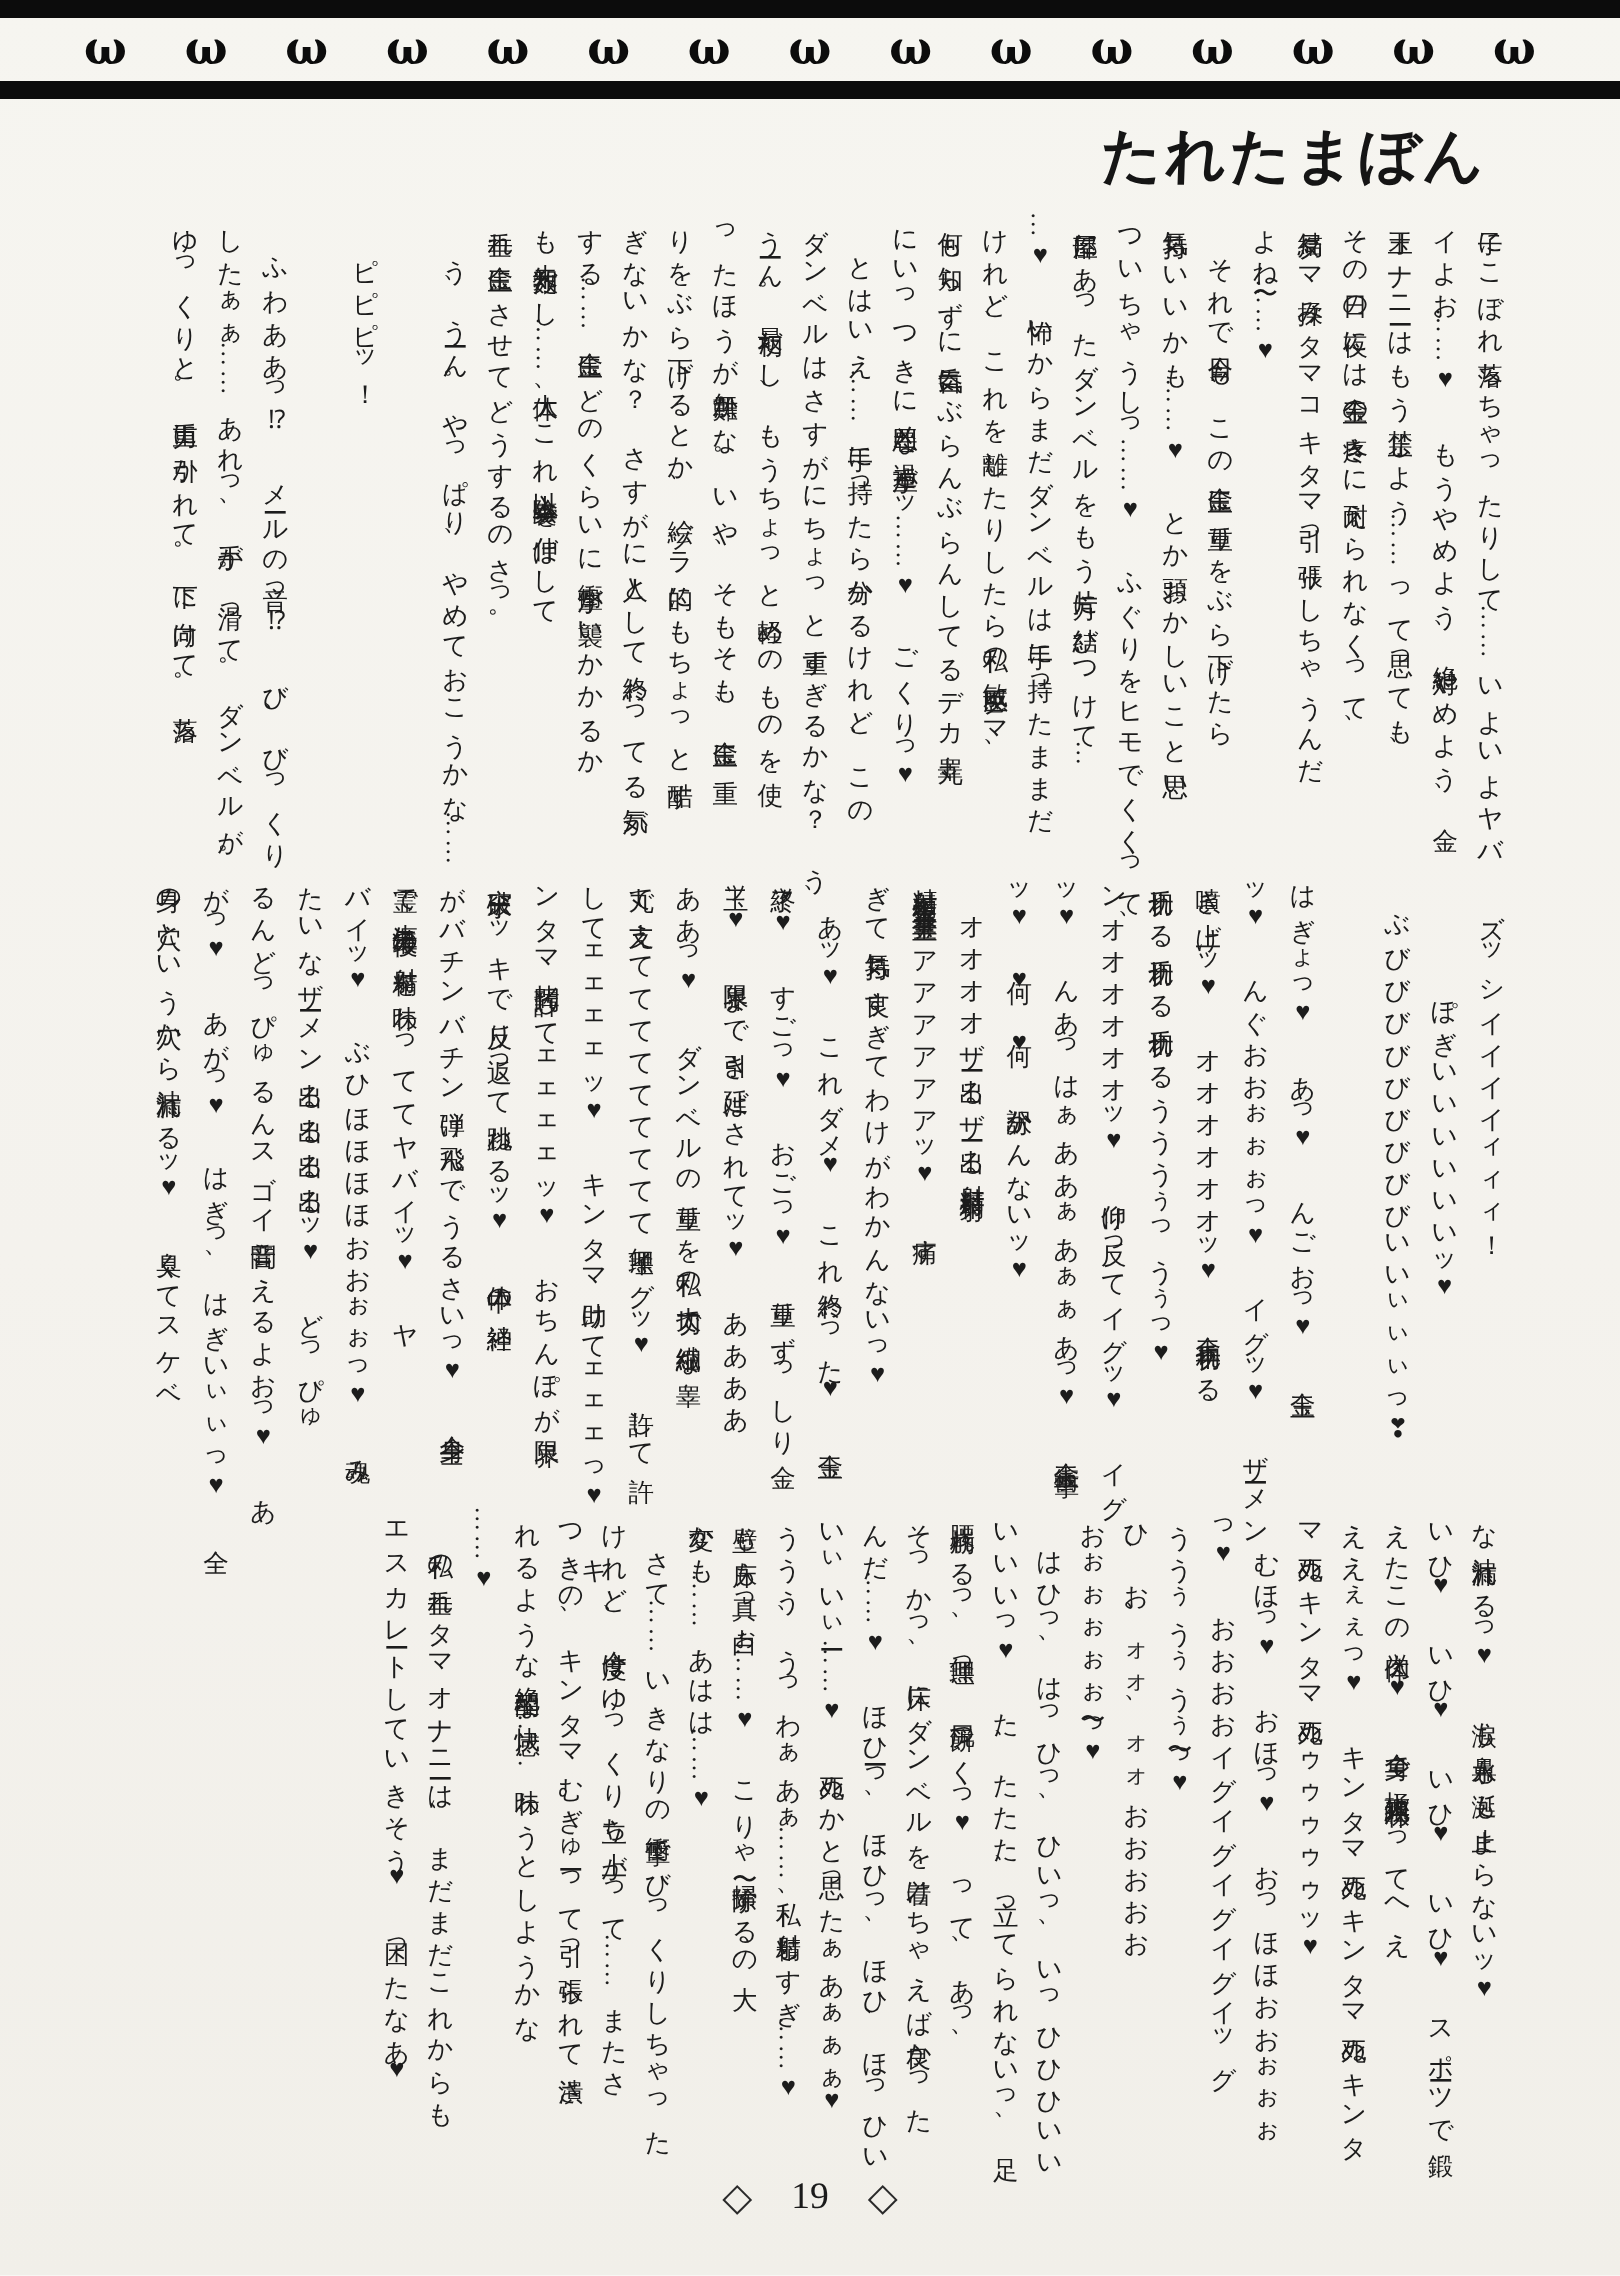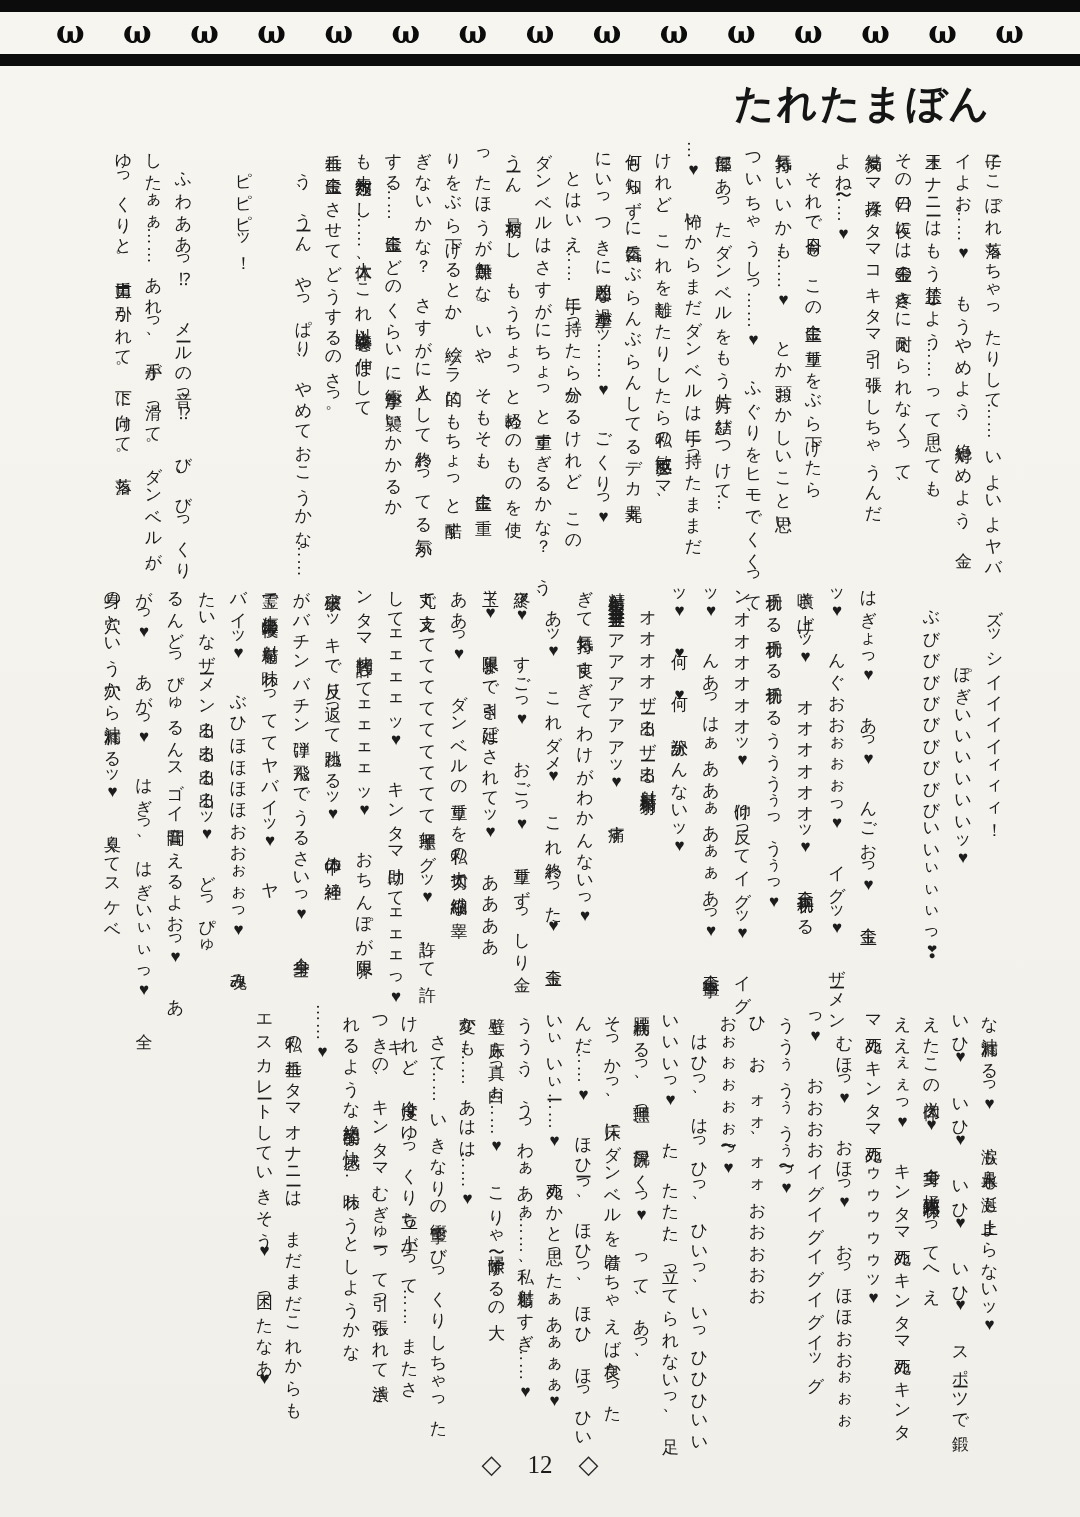--- a/index.html
+++ b/index.html
@@ -163,17 +163,17 @@
 　さて……いきなりの衝撃でびっくりしちゃった
 けれど、今度はゆっくり立ち上がって……またさ
 つきの、キンタマむぎゅーって引っ張られて潰さ
 れるような絶望的な快感……味わうとしようかな
 ……♥
 　私の垂れタマオナニーは、まだまだこれからも
 エスカレートしていきそう♥　困ったなあ♥</div>
 
   <div class="footer">
     <span class="diamond">◇</span>
-    <span>12</span>
+    <span>19</span>
     <span class="diamond">◇</span>
   </div>
 
 </div>
 
 </body></html>

